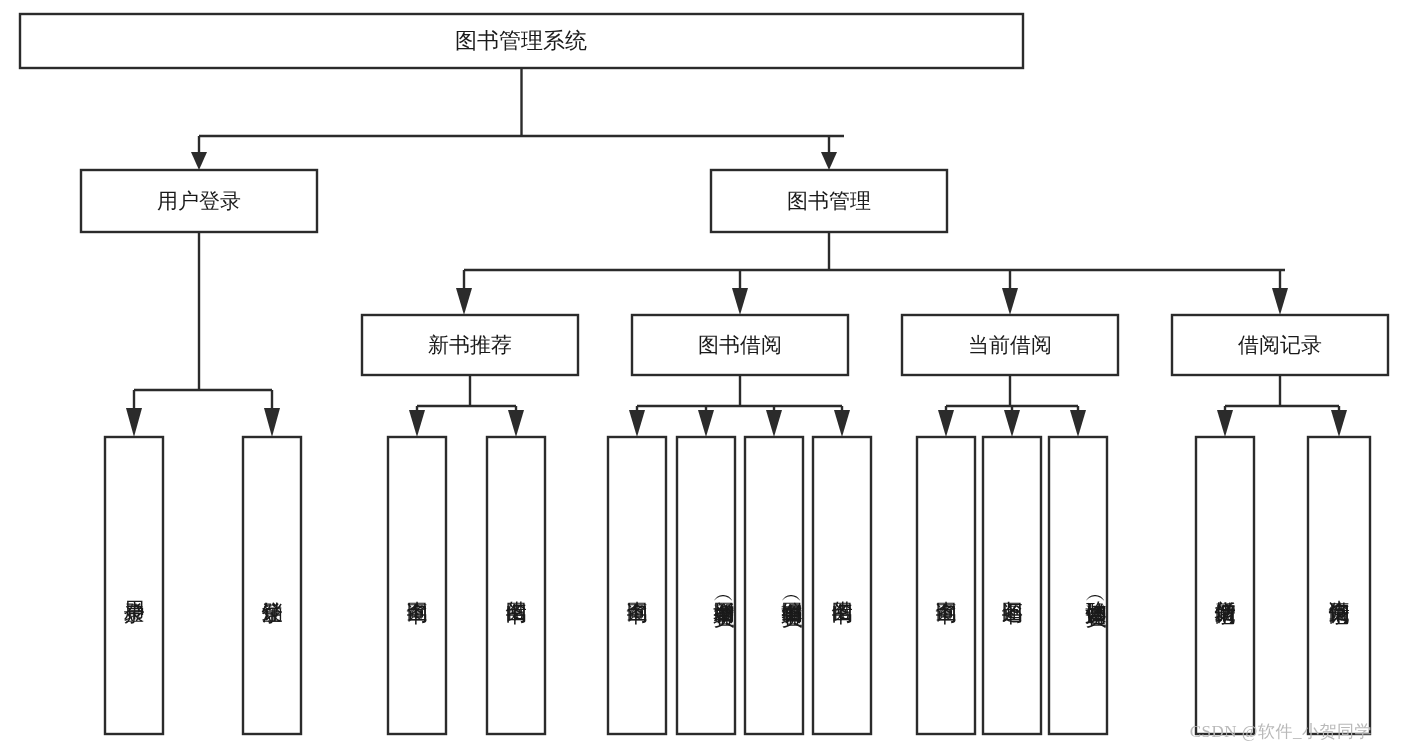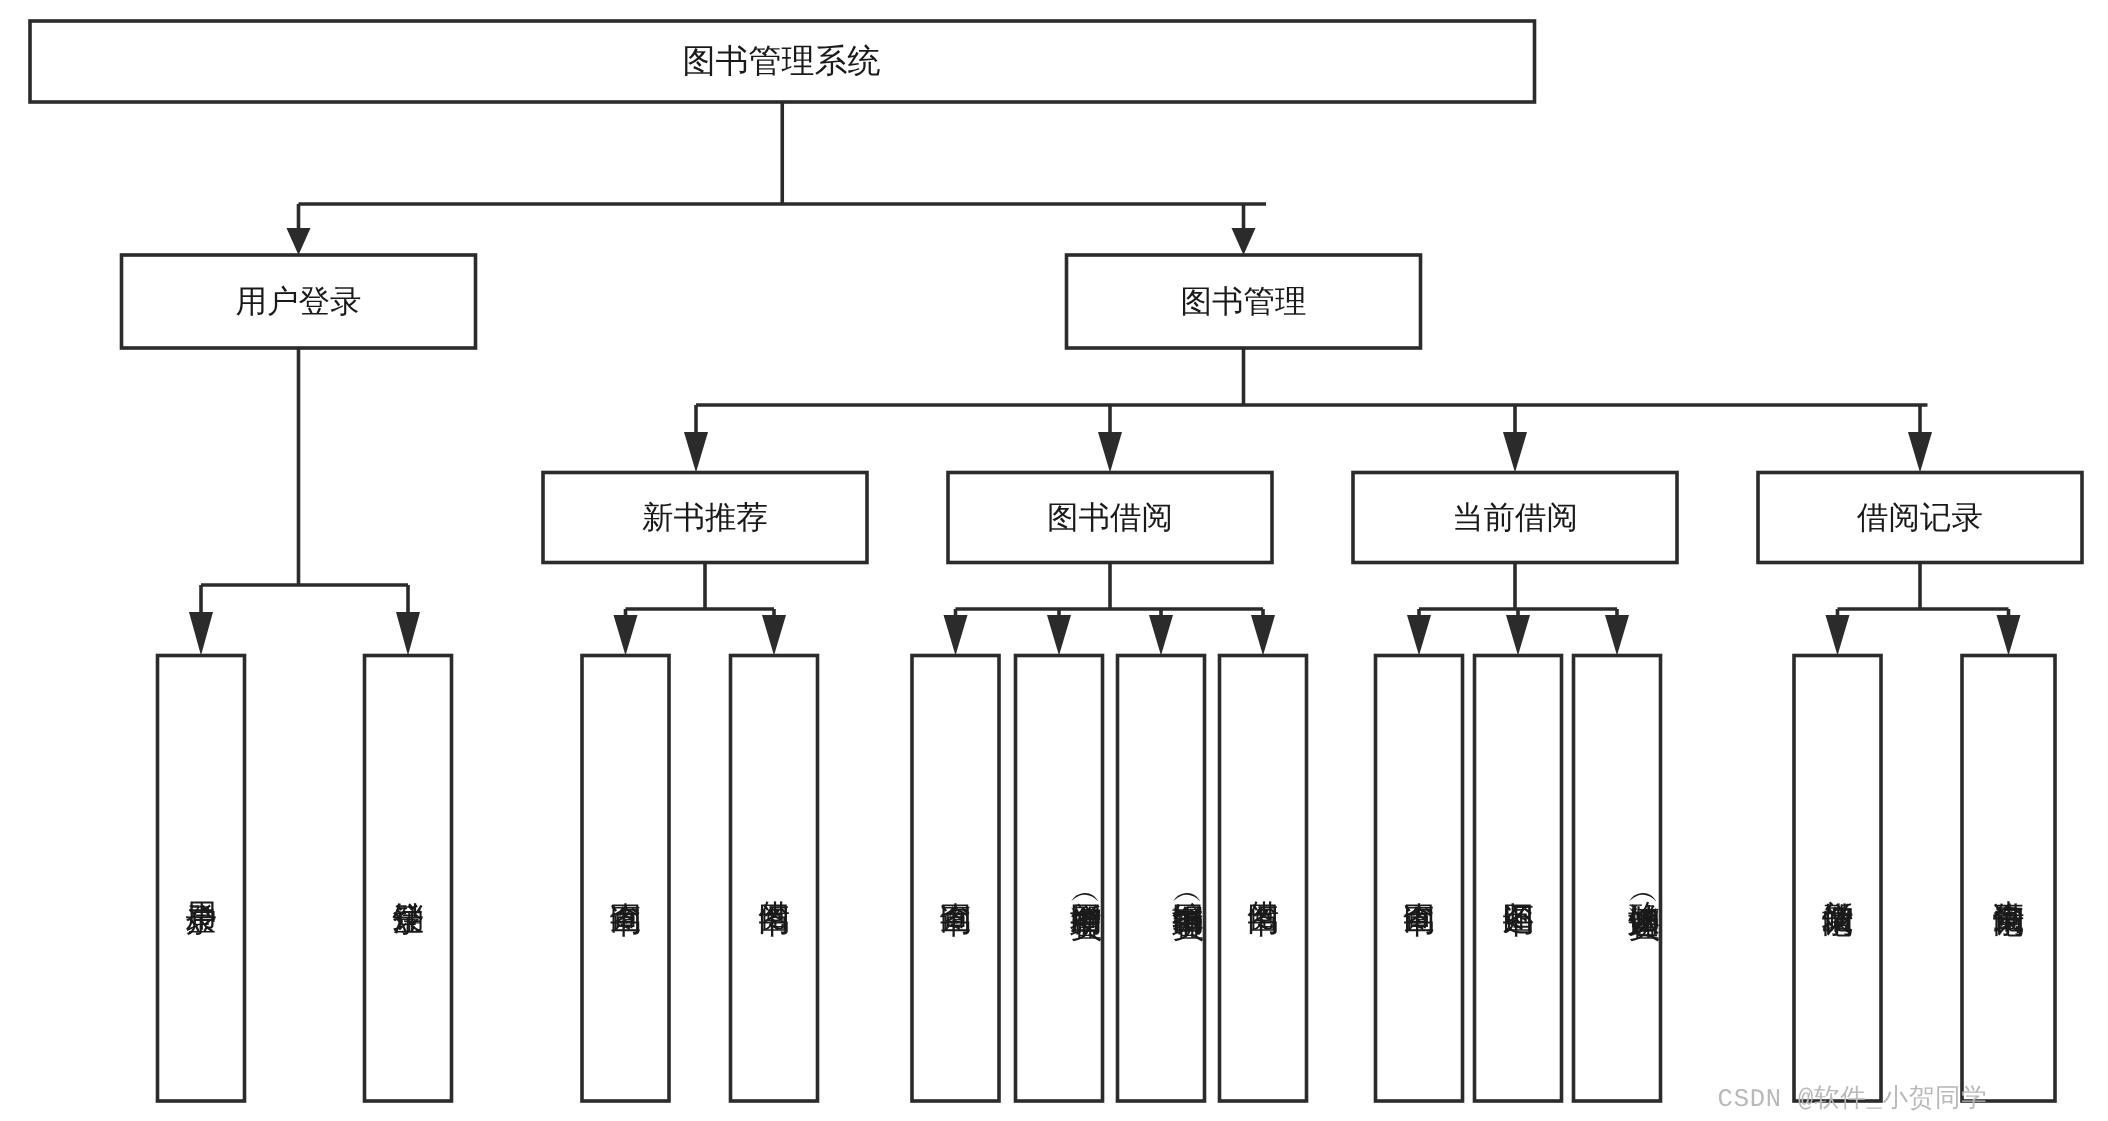--- a/index.html
+++ b/index.html
@@ -11,20 +11,21 @@
     width: 1405px;
     height: 747px;
     font-family: "DejaVu Sans", "Liberation Sans", sans-serif;
     overflow: hidden;
   }
   #diagram-root {
     position: relative;
     width: 1333px;
     height: 747px;
     background: #ffffff;
+    padding-left: 47px;
   }
   svg.diagram-canvas {
     position: absolute;
     left: 0;
     top: 0;
     width: 1405px;
     height: 747px;
   }
   .node-box {
     fill: #ffffff;
@@ -66,21 +67,21 @@
     text-orientation: upright;
     letter-spacing: 1px;
     white-space: nowrap;
     text-align: left;
     pointer-events: none;
   }
   .watermark {
     position: absolute;
     right: 8px;
     bottom: 4px;
-    font-family: Liberation Mono, monospace;
+    font-family: Liberation Serif, serif;
     font-size: 17px;
     color: #b9b9b9;
     letter-spacing: 0.5px;
     white-space: nowrap;
     text-align: right;
   }
 </style>
 </head>
 <body>
 

